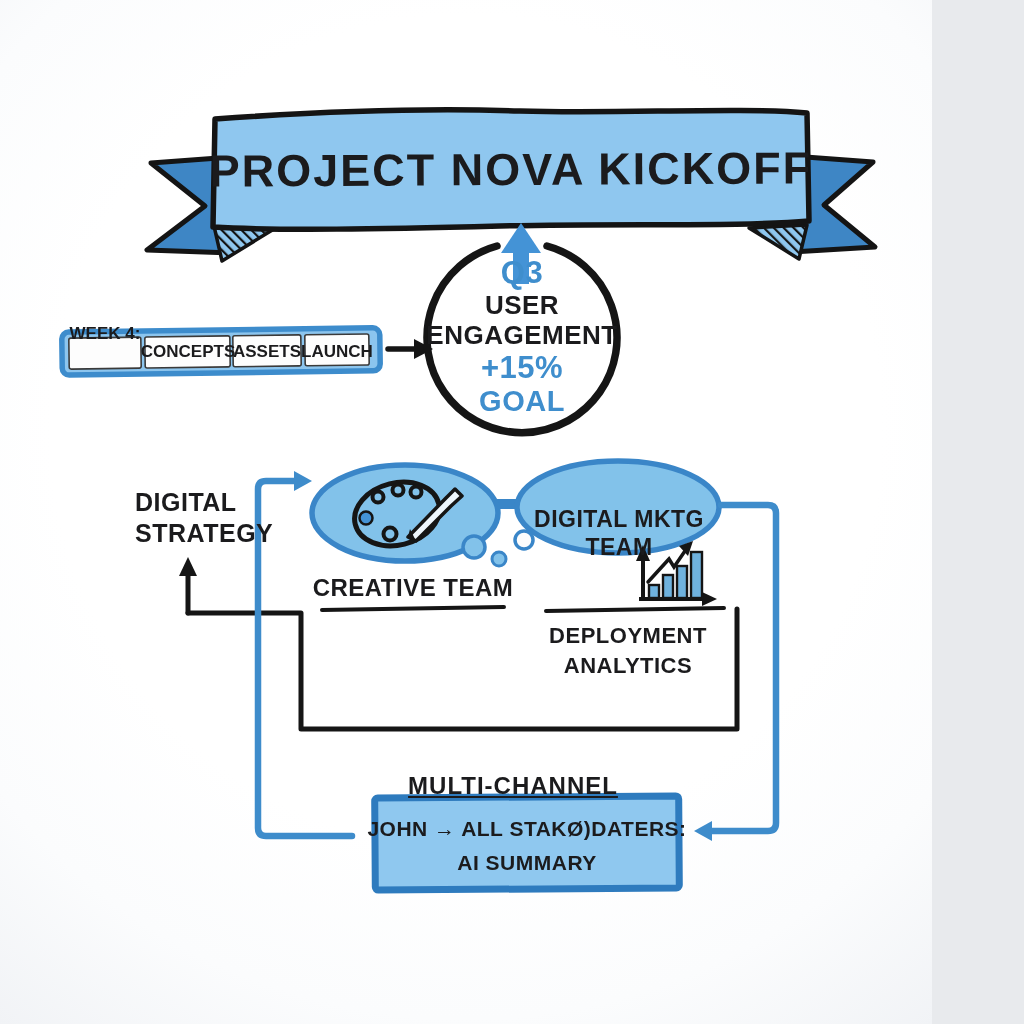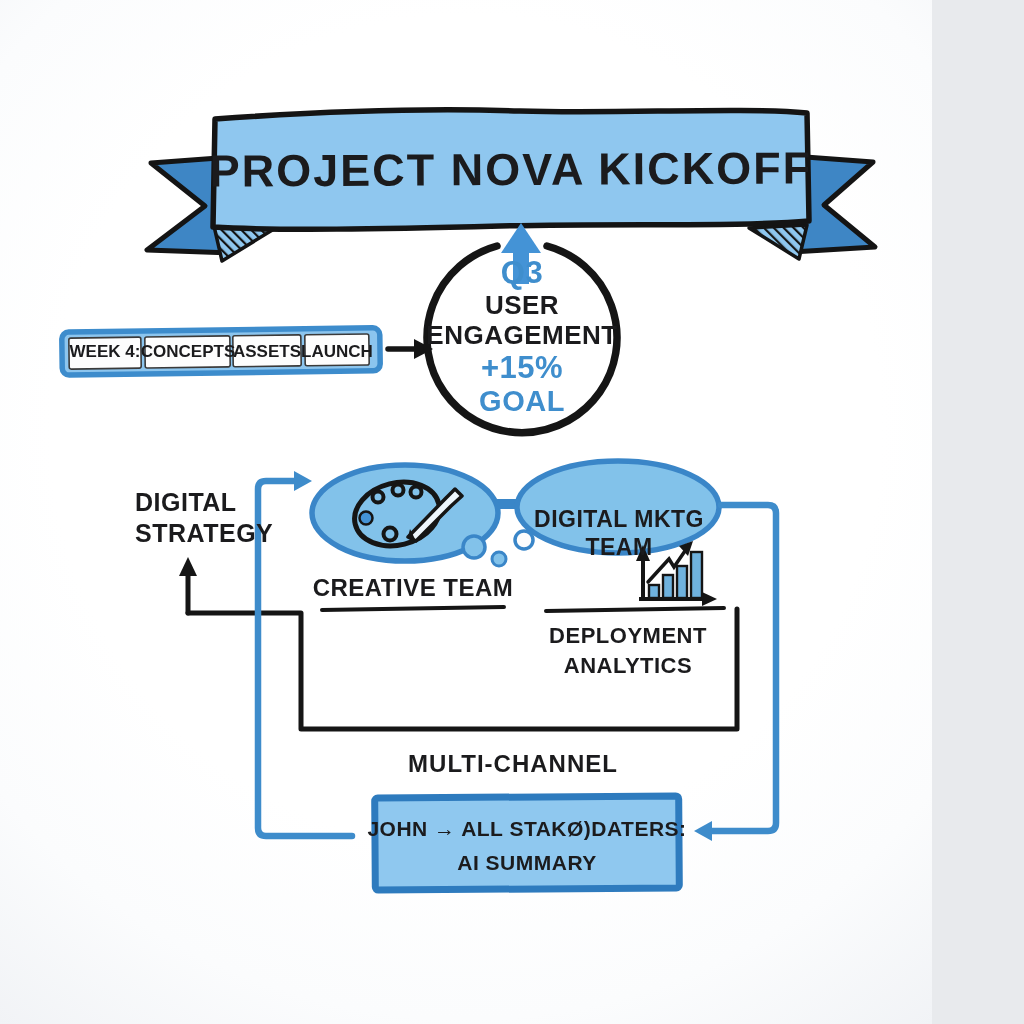--- a/index.html
+++ b/index.html
@@ -123,21 +123,21 @@
   <g>
     <path d="M721,505 L768,505 Q776,505 776,513 L776,823 Q776,831 768,831 L710,831" fill="none" stroke="#3E8CCB" stroke-width="6.5" stroke-linecap="round"></path>
     <polygon points="712,821 694,831 712,841" fill="#3E8CCB"></polygon>
   </g>
 
   <rect x="375" y="797" width="304" height="92" rx="3" fill="#8FC8EF" stroke="#2E7BBE" stroke-width="7" transform="rotate(-0.4 527 843)"></rect>
 </svg>
 
 <div class="txt banner-title" style="left:511px;top:144px;">PROJECT NOVA KICKOFF</div>
 
-<div class="txt cell center" style="left:105px;top:342px;">WEEK 4:</div>
+<div class="txt cell center" style="left:105px;top:324px;">WEEK 4:</div>
 <div class="txt cell center" style="left:188px;top:342px;">CONCEPTS</div>
 <div class="txt cell center" style="left:267px;top:342px;">ASSETS</div>
 <div class="txt cell center" style="left:337px;top:342px;">LAUNCH</div>
 
 <div class="txt center goal-block" style="left:522px;top:256px;">
   <div class="gq blue">Q3</div>
   <div class="gm">USER</div>
   <div class="gm">ENGAGEMENT</div>
   <div class="gt blue">+15%</div>
   <div class="gl blue">GOAL</div>
@@ -154,20 +154,20 @@
 </div>
 
 <div class="txt center team-label" style="left:413px;top:574px;">CREATIVE TEAM</div>
 
 
 <div class="txt center" style="left:628px;top:621px;">
   <div class="task" style="line-height:30px">DEPLOYMENT</div>
   <div class="task" style="line-height:30px">ANALYTICS</div>
 </div>
 
-<div class="txt center channel" style="left:513px;top:750px;">MULTI-CHANNEL</div>
+<div class="txt center channel" style="left:513px;top:772px;text-decoration:underline;">MULTI-CHANNEL</div>
 
 <div class="txt center summary" style="left:527px;top:812px;">
   <div>JOHN → ALL STAKØ)DATERS:</div>
   <div>AI SUMMARY</div>
 </div>
 
 </div>
 
 </body></html>

